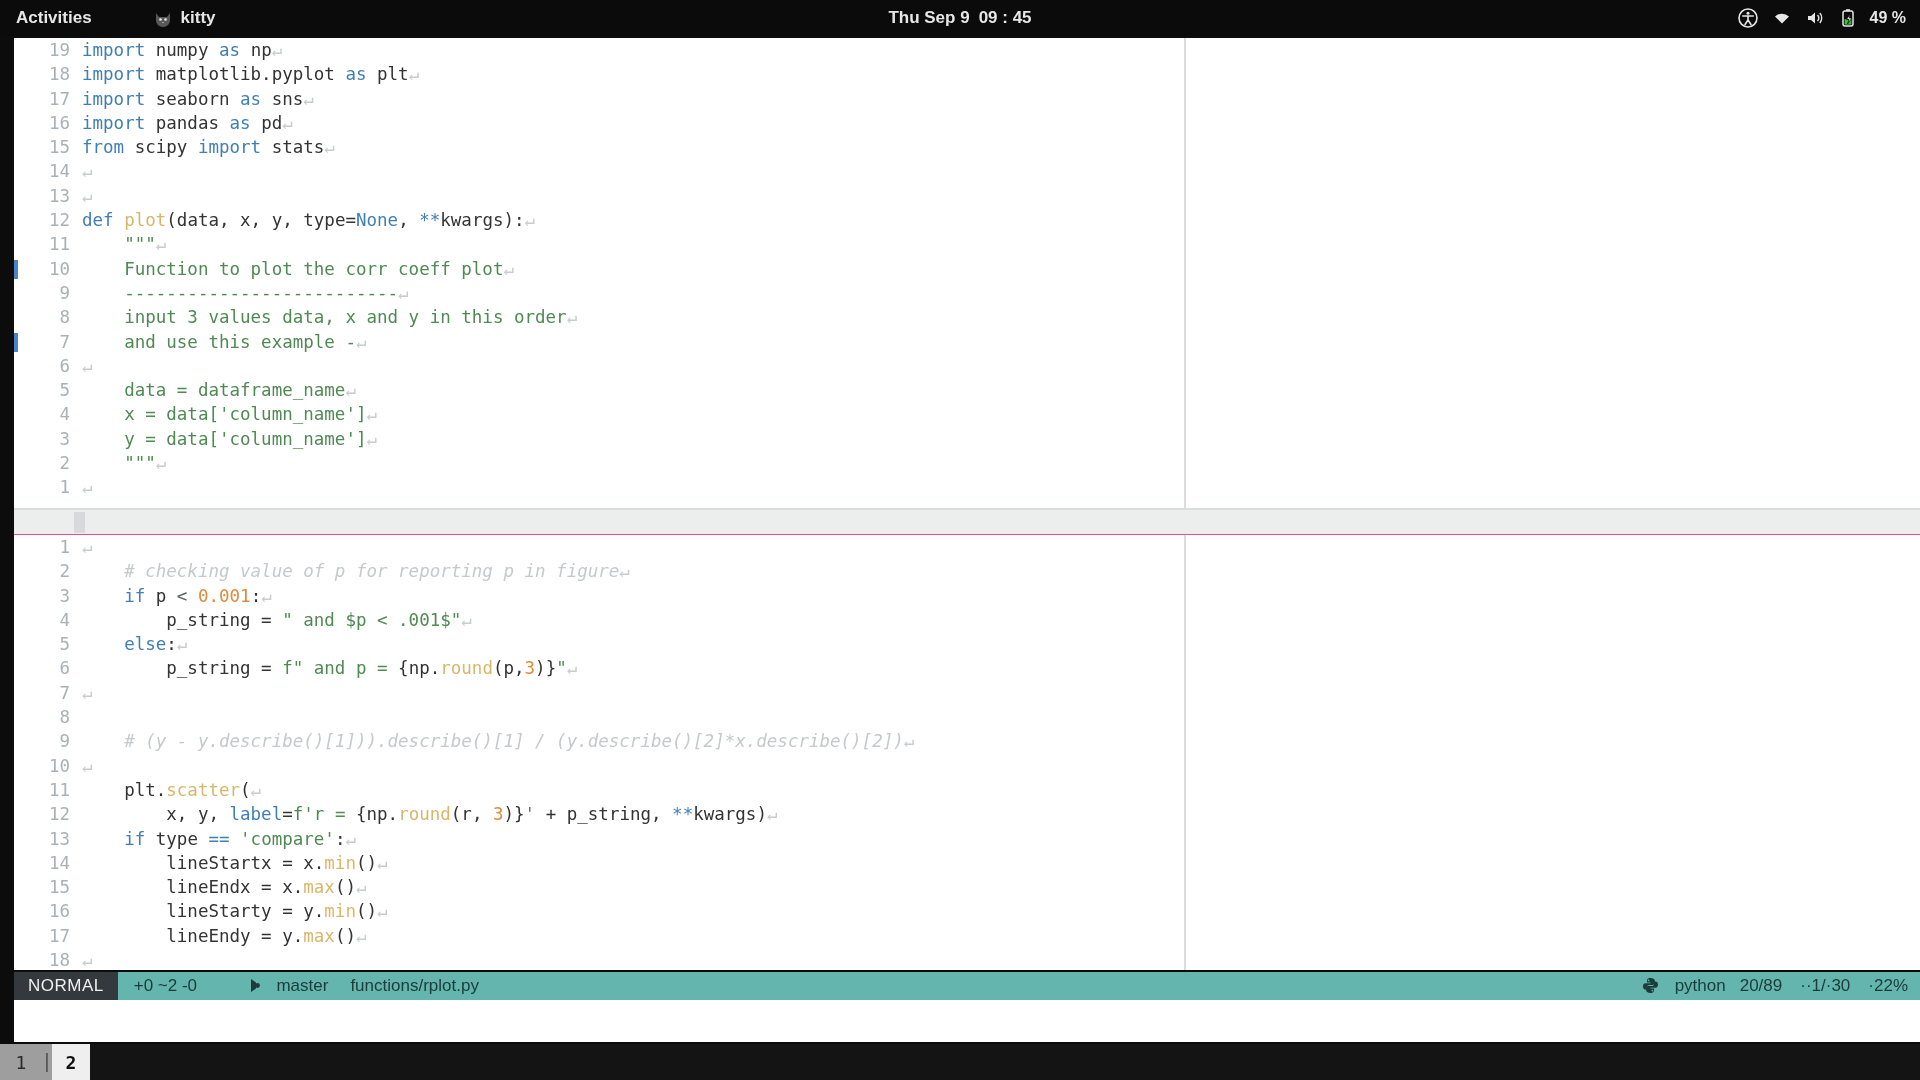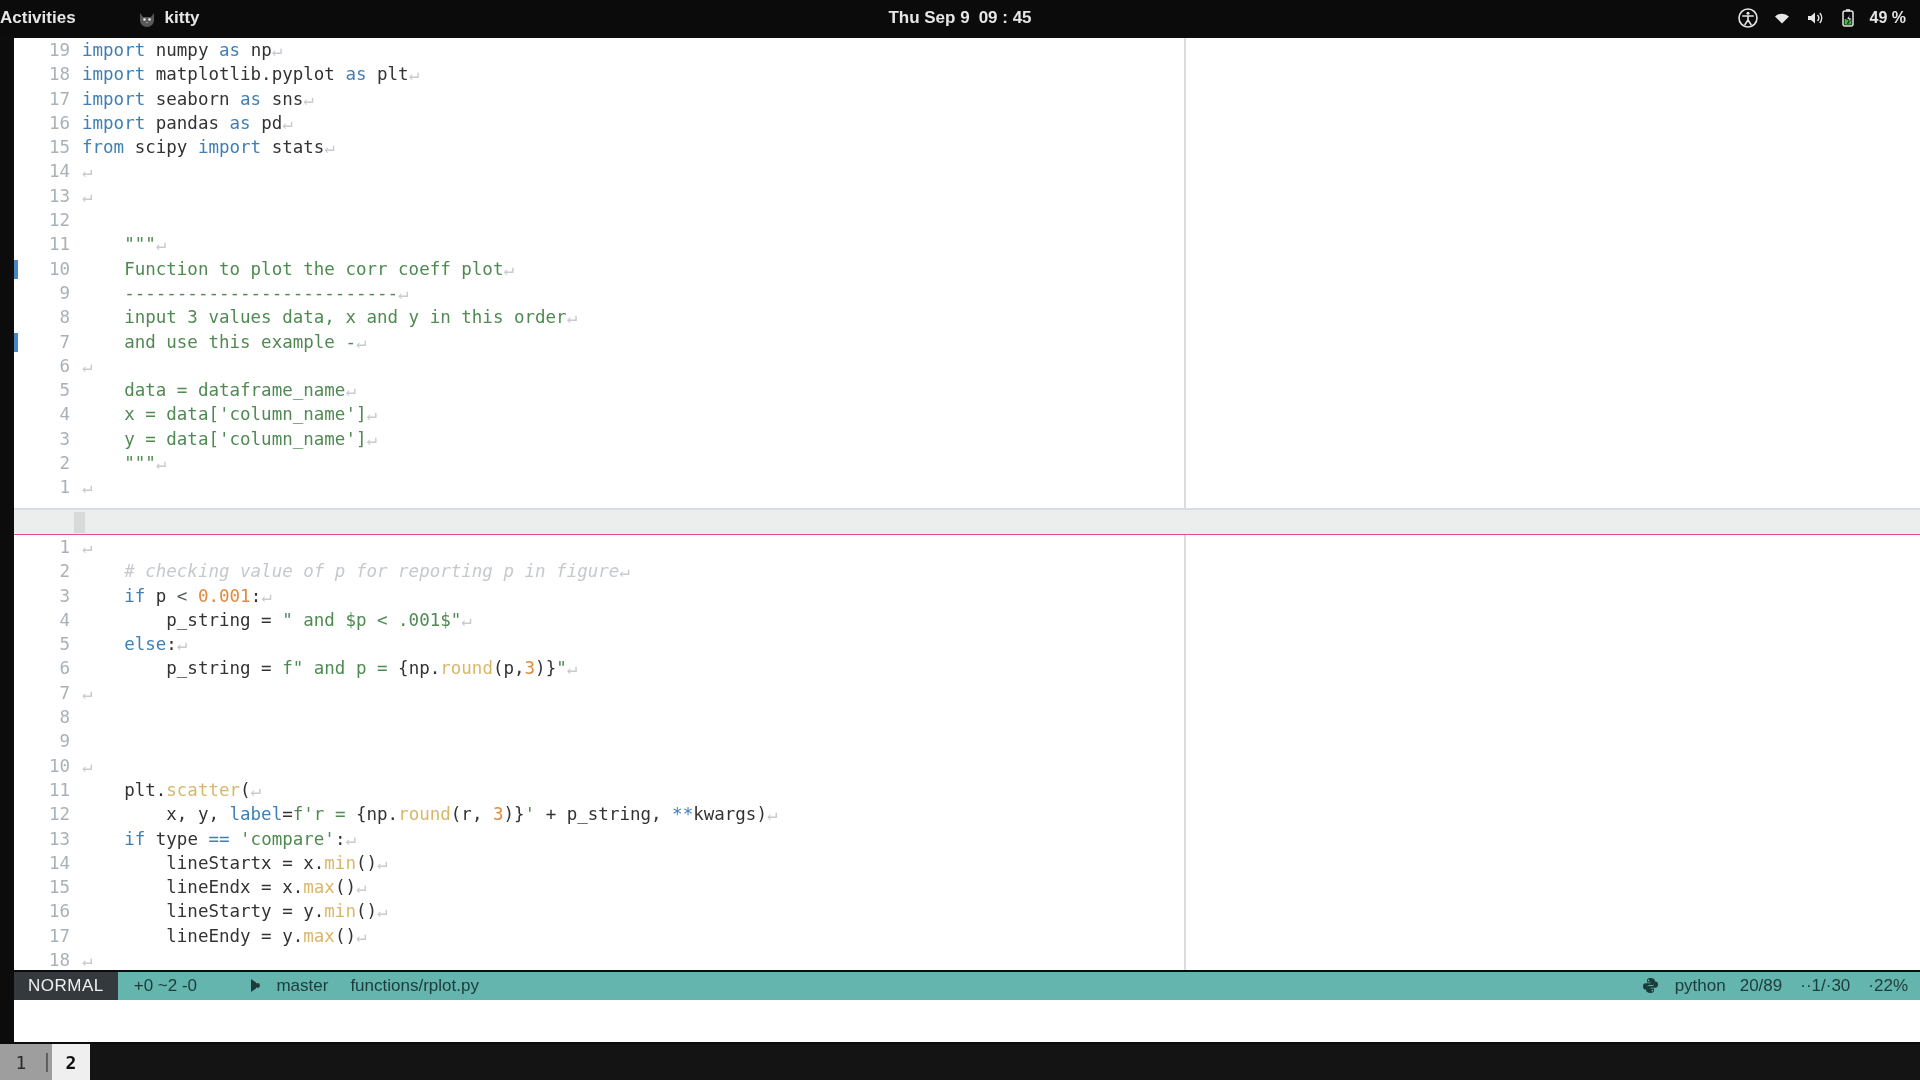--- a/index.html
+++ b/index.html
@@ -2,21 +2,21 @@
 <html><head>
 <meta charset="utf-8">
 <style>
   html,body{margin:0;padding:0;background:#000;}
   body{width:1920px;height:1080px;overflow:hidden;font-family:"DejaVu Sans Mono",monospace;}
 
   
   #topbar{position:absolute;left:0;top:0;width:1920px;height:36px;background:#0b0b0b;
           display:flex;align-items:center;color:#e6e6e6;font-family:"Liberation Sans",sans-serif;
           font-size:17px;font-weight:bold;}
-  #activities{}
+  #activities{margin-left:16px;}
   #app-indicator{display:flex;align-items:flex-end;margin-left:62px;gap:9px;}
   .cat-icon{width:18px;height:16px;position:relative;display:inline-block;}
   #clock{position:absolute;left:0;right:0;text-align:center;display:flex;justify-content:center;
          align-items:center;gap:9px;pointer-events:none;}
   #tray{position:absolute;right:14px;display:flex;align-items:center;gap:14px;}
   #tray svg{display:block;}
   #battery-pct{font-size:16px;font-weight:bold;}
 
   
   #term{position:absolute;left:0;top:36px;width:1920px;height:1008px;background:#0c0c0c;}
@@ -126,21 +126,21 @@
 
     <div class="pane" id="pane-top-left" style="left:0;top:0;width:1170px;height:470px;">
       <div id="rows-top">
           <div class="row"><span class="gutter">19</span><span class="code"><span class="kw">import</span><span class="txt"> </span><span class="txt">numpy</span><span class="txt"> </span><span class="kw">as</span><span class="txt"> </span><span class="txt">np</span><span class="eol">↵</span></span></div>
           <div class="row"><span class="gutter">18</span><span class="code"><span class="kw">import</span><span class="txt"> matplotlib.pyplot </span><span class="kw">as</span><span class="txt"> plt</span><span class="eol">↵</span></span></div>
           <div class="row"><span class="gutter">17</span><span class="code"><span class="kw">import</span><span class="txt"> seaborn </span><span class="kw">as</span><span class="txt"> sns</span><span class="eol">↵</span></span></div>
           <div class="row"><span class="gutter">16</span><span class="code"><span class="kw">import</span><span class="txt"> pandas </span><span class="kw">as</span><span class="txt"> pd</span><span class="eol">↵</span></span></div>
           <div class="row"><span class="gutter">15</span><span class="code"><span class="kw">from</span><span class="txt"> scipy </span><span class="kw">import</span><span class="txt"> stats</span><span class="eol">↵</span></span></div>
           <div class="row"><span class="gutter">14</span><span class="code"><span class="eol">↵</span></span></div>
           <div class="row"><span class="gutter">13</span><span class="code"><span class="eol">↵</span></span></div>
-          <div class="row"><span class="gutter">12</span></div>
+          <div class="row"><span class="gutter">12</span><span class="code"><span class="kw">def</span><span class="txt"> </span><span class="fn">plot</span><span class="txt">(data, x, y, type=</span><span class="kw">None</span><span class="txt">, </span><span class="kw">**</span><span class="txt">kwargs):</span><span class="eol">↵</span></span></div>
           <div class="row"><span class="gutter">11</span><span class="code"><span class="str">    """</span><span class="eol">↵</span></span></div>
           <div class="row"><span class="signcol"></span><span class="gutter">10</span><span class="code"><span class="str">    Function to plot the corr coeff plot</span><span class="eol">↵</span></span></div>
           <div class="row"><span class="gutter">9</span><span class="code"><span class="str">    --------------------------</span><span class="eol">↵</span></span></div>
           <div class="row"><span class="gutter">8</span><span class="code"><span class="str">    input 3 values data, x and y in this order</span><span class="eol">↵</span></span></div>
           <div class="row"><span class="signcol"></span><span class="gutter">7</span><span class="code"><span class="str">    and use this example -</span><span class="eol">↵</span></span></div>
           <div class="row"><span class="gutter">6</span><span class="code"><span class="eol">↵</span></span></div>
           <div class="row"><span class="gutter">5</span><span class="code"><span class="str">    data = dataframe_name</span><span class="eol">↵</span></span></div>
           <div class="row"><span class="gutter">4</span><span class="code"><span class="str">    x = data['column_name']</span><span class="eol">↵</span></span></div>
           <div class="row"><span class="gutter">3</span><span class="code"><span class="str">    y = data['column_name']</span><span class="eol">↵</span></span></div>
           <div class="row"><span class="gutter">2</span><span class="code"><span class="str">    """</span><span class="eol">↵</span></span></div>
@@ -163,21 +163,21 @@
     <div class="pane" id="pane-bottom-left" style="left:0;top:497px;width:1170px;height:435px;overflow:hidden;">
       <div id="rows-bottom">
           <div class="row"><span class="gutter">1</span><span class="code"><span class="eol">↵</span></span></div>
           <div class="row"><span class="gutter">2</span><span class="code"><span class="com">    # checking value of p for reporting p in figure</span><span class="eol">↵</span></span></div>
           <div class="row"><span class="gutter">3</span><span class="code"><span class="txt">    </span><span class="kw">if</span><span class="txt"> p </span><span class="op">&lt;</span><span class="txt"> </span><span class="num">0.001</span><span class="txt">:</span><span class="eol">↵</span></span></div>
           <div class="row"><span class="gutter">4</span><span class="code"><span class="txt">        p_string = </span><span class="str">" and $p &lt; .001$"</span><span class="eol">↵</span></span></div>
           <div class="row"><span class="gutter">5</span><span class="code"><span class="txt">    </span><span class="kw">else</span><span class="txt">:</span><span class="eol">↵</span></span></div>
           <div class="row"><span class="gutter">6</span><span class="code"><span class="txt">        p_string = </span><span class="str">f" and p = </span><span class="txt">{np.</span><span class="fn">round</span><span class="txt">(p,</span><span class="num">3</span><span class="txt">)}</span><span class="str">"</span><span class="eol">↵</span></span></div>
           <div class="row"><span class="gutter">7</span><span class="code"><span class="eol">↵</span></span></div>
           <div class="row"><span class="gutter">8</span></div>
-          <div class="row"><span class="gutter">9</span></div>
+          <div class="row"><span class="gutter">9</span><span class="code"><span class="com">    # (y - y.describe()[1])).describe()[1] / (y.describe()[2]*x.describe()[2])</span><span class="eol">↵</span></span></div>
           <div class="row"><span class="gutter">10</span><span class="code"><span class="eol">↵</span></span></div>
           <div class="row"><span class="gutter">11</span><span class="code"><span class="txt">    plt.</span><span class="fn">scatter</span><span class="txt">(</span><span class="eol">↵</span></span></div>
           <div class="row"><span class="gutter">12</span><span class="code"><span class="txt">        x, y, </span><span class="kw">label</span><span class="txt">=</span><span class="str">f'r = </span><span class="txt">{np.</span><span class="fn">round</span><span class="txt">(r, </span><span class="num">3</span><span class="txt">)}</span><span class="str">'</span><span class="txt"> + p_string, </span><span class="kw">**</span><span class="txt">kwargs)</span><span class="eol">↵</span></span></div>
           <div class="row"><span class="gutter">13</span><span class="code"><span class="txt">    </span><span class="kw">if</span><span class="txt"> type </span><span class="kw">==</span><span class="txt"> </span><span class="str">'compare'</span><span class="txt">:</span><span class="eol">↵</span></span></div>
           <div class="row"><span class="gutter">14</span><span class="code"><span class="txt">        lineStartx = x.</span><span class="fn">min</span><span class="txt">()</span><span class="eol">↵</span></span></div>
           <div class="row"><span class="gutter">15</span><span class="code"><span class="txt">        lineEndx = x.</span><span class="fn">max</span><span class="txt">()</span><span class="eol">↵</span></span></div>
           <div class="row"><span class="gutter">16</span><span class="code"><span class="txt">        lineStarty = y.</span><span class="fn">min</span><span class="txt">()</span><span class="eol">↵</span></span></div>
           <div class="row"><span class="gutter">17</span><span class="code"><span class="txt">        lineEndy = y.</span><span class="fn">max</span><span class="txt">()</span><span class="eol">↵</span></span></div>
           <div class="row"><span class="gutter">18</span><span class="code"><span class="eol">↵</span></span></div>
         </div>

